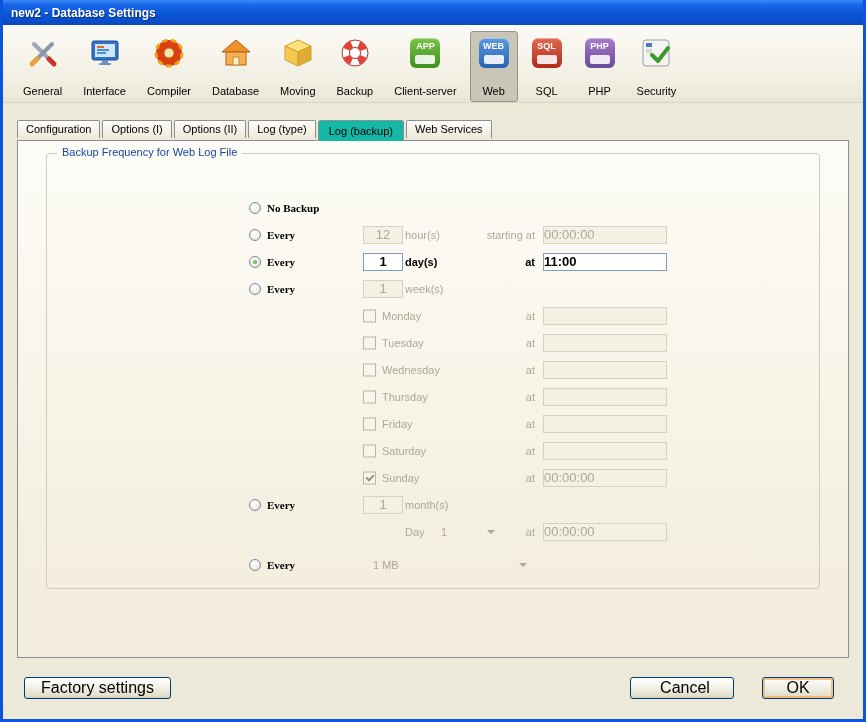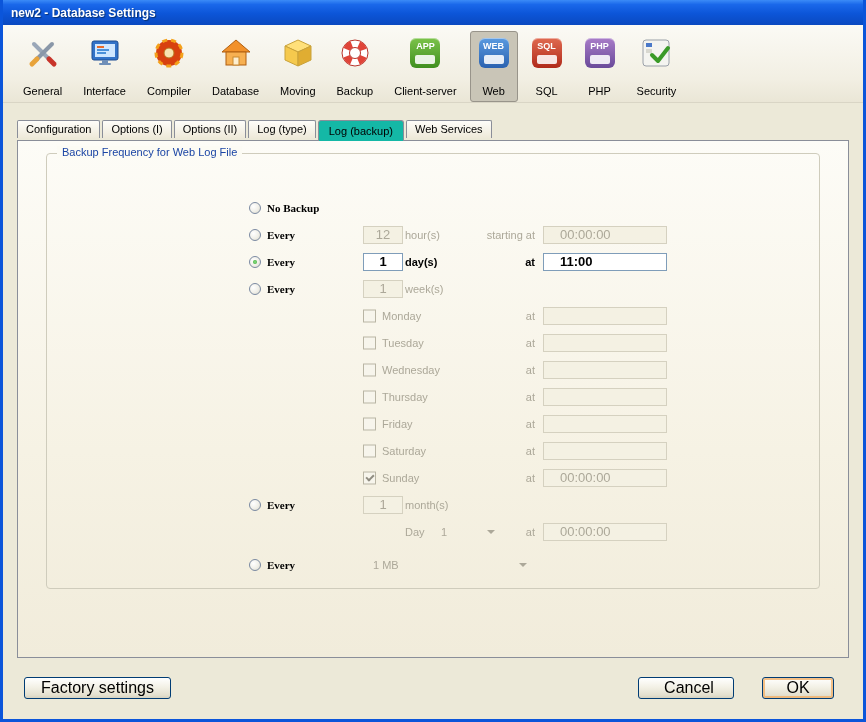--- a/index.html
+++ b/index.html
@@ -104,39 +104,39 @@
     border-left:2px solid #8f8c80; border-bottom:2px solid #8f8c80;
     transform:rotate(-45deg);
   }
   input.txt {
     position:absolute; top:50%; transform:translateY(-50%);
     height:18px; border:1px solid #7f9db9; background:#fff;
     font-family:"Liberation Sans", sans-serif; font-size:13px; font-weight:bold;
     color:#000; padding:0 4px;
   }
   input.txt.val  { left:316px; width:40px; text-align:center; }
-  input.txt.time { left:496px; width:124px; text-align:left; padding-left:16px; }
+  input.txt.time { left:496px; width:124px; text-align:left; padding-left:0; }
   input.txt.dis  { background:#f4f1e3; border:1px solid #d5d1c0; color:#aca899; font-weight:normal; }
   .dd-arrow {
     position:absolute; top:50%; margin-top:-2px; width:0; height:0;
     border-left:4px solid transparent; border-right:4px solid transparent;
     border-top:4px solid #aca899;
   }
   .arrow-day  { left:440px; }
   .arrow-size { left:472px; }
   
   .btn {
     position:absolute; bottom:20px; height:22px;
     border:1px solid #003c74; border-radius:3px;
     background:linear-gradient(180deg,#ffffff 0%,#f3f1e6 45%,#e4e0cf 85%,#d7d2bf 100%);
     font-family:"Liberation Sans", sans-serif; font-size:16px; color:#000;
     display:flex; align-items:center; justify-content:center;
   }
   .btn-factory { left:21px;  width:147px; }
-  .btn-cancel  { right:129px; width:96px;padding-left:12px; }
+  .btn-cancel  { right:129px; width:104px;padding-left:12px; }
   .btn-ok      { right:29px;  width:72px; box-shadow:inset 0 0 0 2px rgba(243,178,106,.8); }
 </style>
 </head>
 <body>
 
 <div class="window">
 
   <div class="titlebar">
     <span>new2 - Database Settings</span>
   </div>

